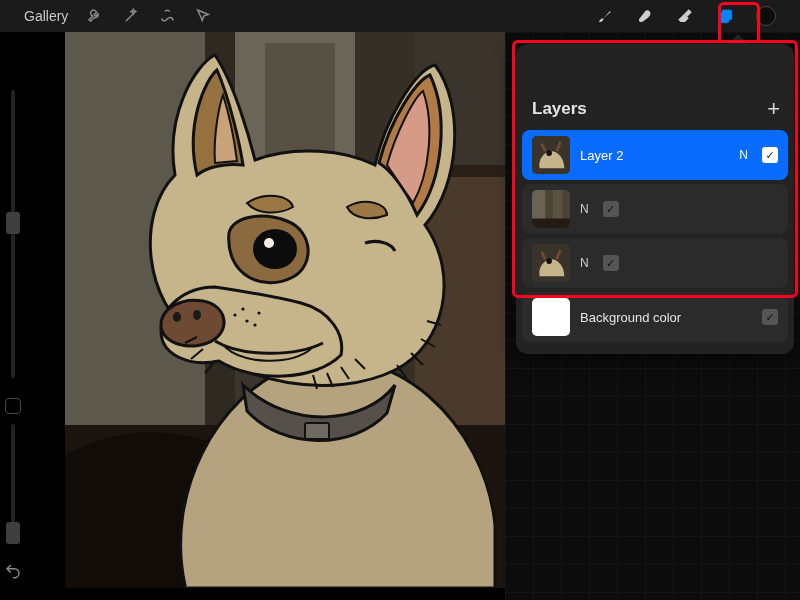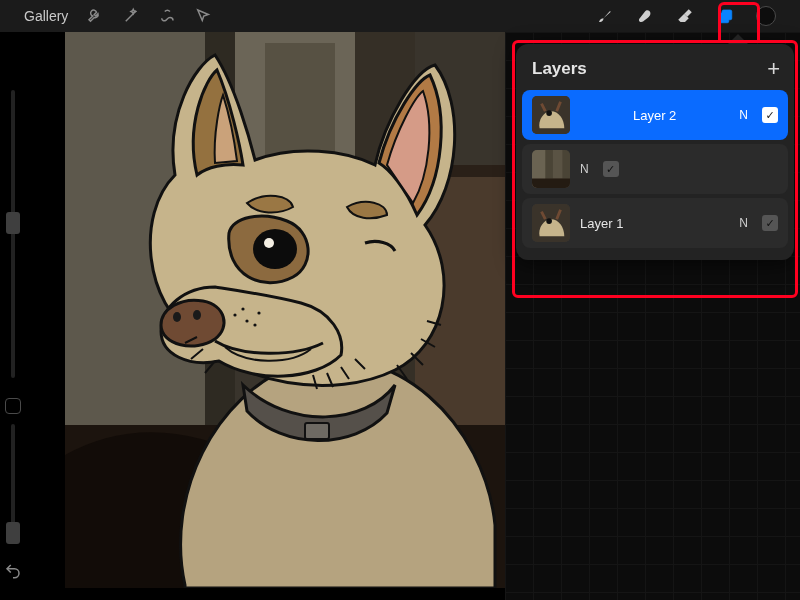--- a/index.html
+++ b/index.html
@@ -54,29 +54,29 @@
     position: absolute; right: 6px; top: 44px; width: 278px;
     background: #232323; border-radius: 12px; color: #e5e5e5;
     box-shadow: 0 4px 20px rgba(0,0,0,.6);
     padding-bottom: 8px;
   }
   .layers-panel::before {
     content: ""; position: absolute; top: -10px; right: 46px;
     border: 10px solid transparent; border-bottom-color: #232323; border-top: none;
   }
   .layers-header { display: flex; align-items: center; justify-content: space-between;
-    padding: 14px 14px 10px 16px; font-size: 17px; font-weight: 600; }
+    padding: 14px 14px 10px 16px; font-size: 17px; font-weight: 600; margin-top: 40px; }
   .add-layer { font-size: 22px; font-weight: 300; color: #d8d8d8; cursor: pointer; line-height: 1; }
 
   .layer-row {
     display: flex; align-items: center; gap: 10px;
     padding: 6px 10px; margin: 0 6px 4px 6px; border-radius: 8px;
     background: #2b2b2b; cursor: pointer;
   }
-  .layer-row.selected { background: #0a6bff; color: #fff; text-align: center; }
+  .layer-row.selected { background: #0a6bff; color: #fff; }
   .layer-thumb { width: 38px; height: 38px; border-radius: 5px; background: #3a3a3a; overflow: hidden; flex-shrink: 0; }
   .layer-thumb.white { background: #fff; }
   .layer-thumb svg { width: 100%; height: 100%; display: block; }
   .layer-name { flex: 1; font-size: 13px; font-weight: 400; }
   .blend-letter { font-size: 12px; color: #cfcfcf; margin-right: 4px; }
   .layer-row.selected .blend-letter { color: #fff; }
   .vis-check { width: 16px; height: 16px; border-radius: 3px; background: #555; display: inline-flex; align-items: center; justify-content: center; }
   .layer-row.selected .vis-check { background: #fff; }
   .vis-check::after { content: "✓"; font-size: 11px; color: #1a1a1a; }
   .layer-row:not(.selected) .vis-check::after { color: #111; }
@@ -266,21 +266,26 @@
 
   <div class="layer-row">
     <div class="layer-thumb">
       <svg viewBox="0 0 40 40">
           <rect width="40" height="40" fill="#3a332a"></rect>
           <path d="M8 34c-2-8 4-18 12-18s14 8 14 18z" fill="#c6b48b"></path>
           <circle cx="18" cy="18" r="3" fill="#111"></circle>
           <path d="M10 8l4 8M30 6l-4 10" stroke="#6f4a33" stroke-width="3"></path>
         </svg>
     </div>
-    <span class="layer-name">Layer 1</span>
     <span class="blend-letter">N</span>
     <span class="vis-check"></span>
   </div>
 
+  <div class="layer-row">
+    <div class="layer-thumb white"></div>
+    <span class="layer-name">Background color</span>
+    <span class="blend-letter"></span>
+    <span class="vis-check"></span>
+  </div>
 </div>
 
 <div class="annot-box annot-tab"></div>
 <div class="annot-box annot-panel"></div>
 
 </body></html>

